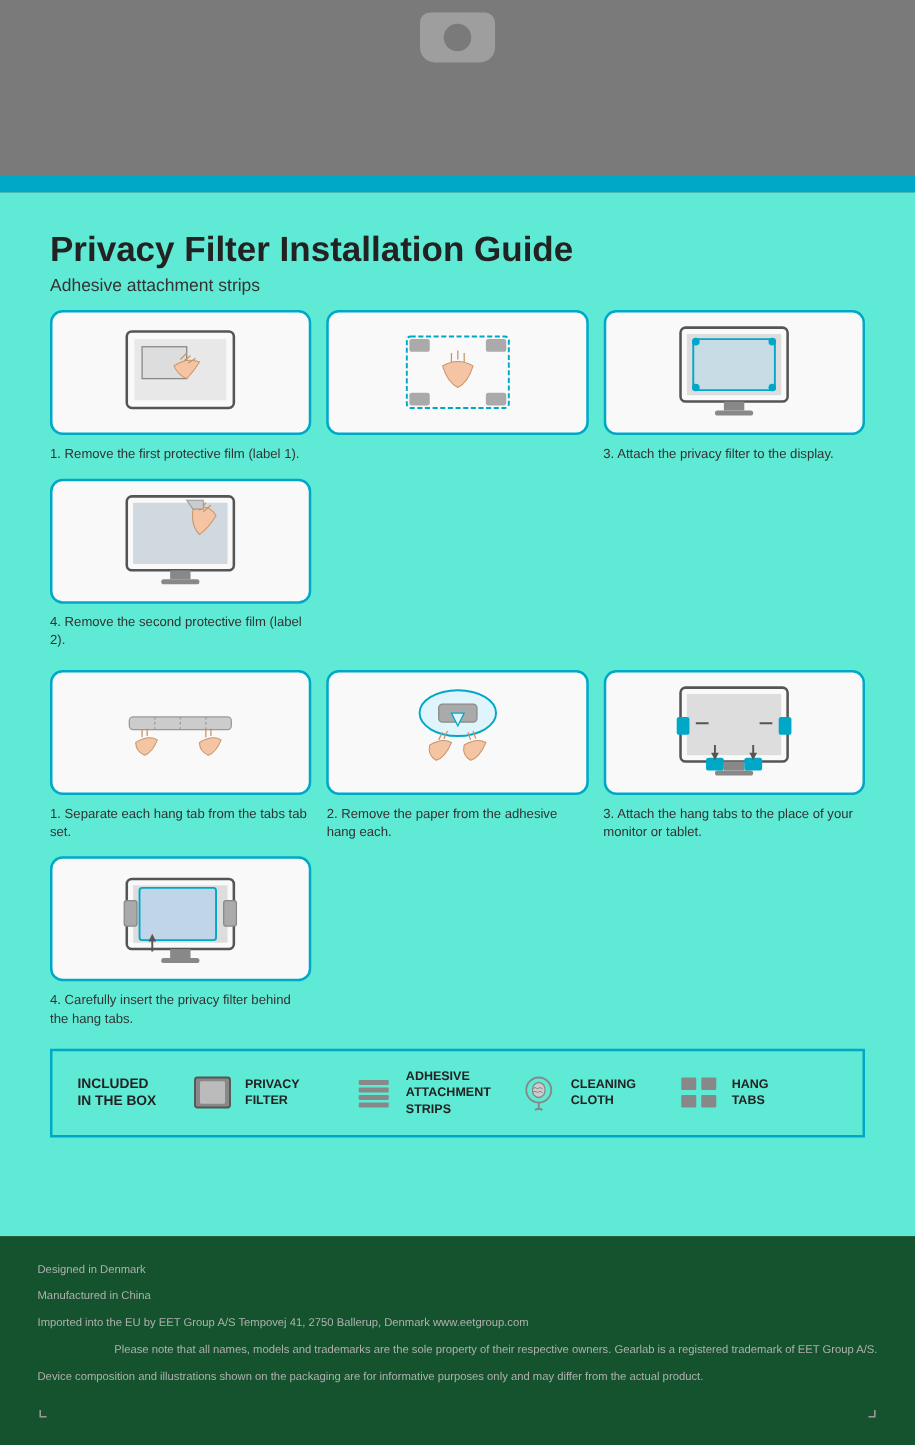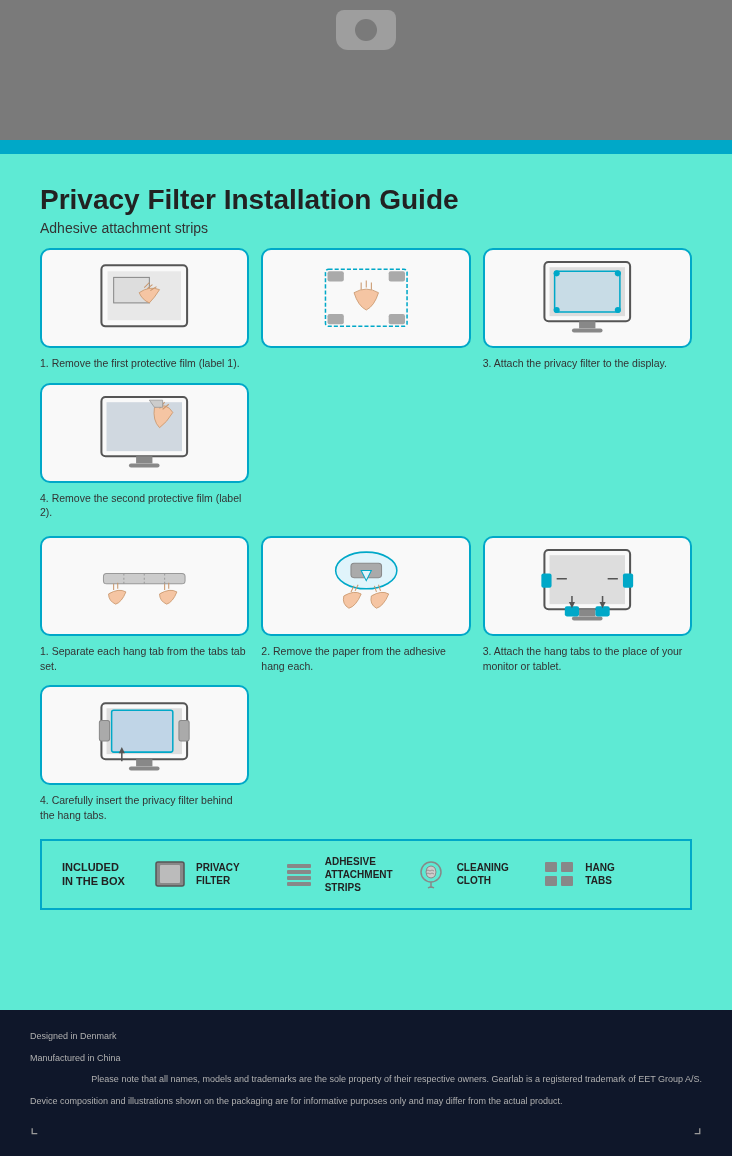--- a/index.html
+++ b/index.html
@@ -154,21 +154,21 @@
     }
 
     .included-icon {
       width: 36px;
       height: 36px;
       flex-shrink: 0;
     }
 
     
     .packaging-bottom {
-      background: #0f172a;
+      background: #14532d;
       padding: 20px 30px;
       color: #bbb;
     }
 
     .bottom-text {
       font-size: 9px;
       line-height: 1.5;
       color: #b0b0b0;
       margin-bottom: 8px;
     }
@@ -439,20 +439,23 @@
         </svg>
         <div class="included-item-label">HANG<br>TABS</div>
       </div>
     </div>
 
   </div>
 
   <div class="packaging-bottom">
     <p class="bottom-text">Designed in Denmark</p>
     <p class="bottom-text">Manufactured in China</p>
+    <p class="bottom-text">Imported into the EU by EET Group A/S
+Tempovej 41, 2750 Ballerup, Denmark
+www.eetgroup.com</p>
     <p class="bottom-text" style="margin-top:6px;text-align:right;">Please note that all names, models and trademarks are the sole property of their respective owners.
 Gearlab is a registered trademark of EET Group A/S.</p>
     <p class="bottom-text">Device composition and illustrations shown on the packaging are for informative purposes only and may differ from the actual product.</p>
     <div class="bottom-corners">
       <span class="corner-mark">⌞</span>
       <span class="corner-mark">⌟</span>
     </div>
   </div>
 
 </div>

